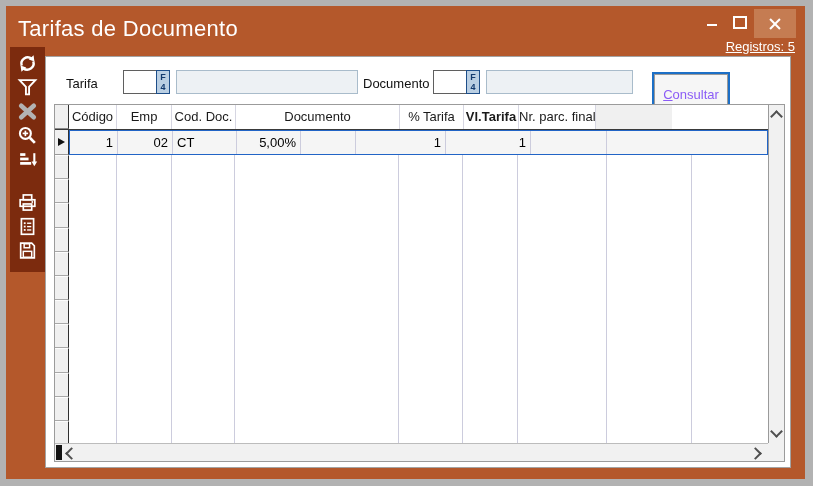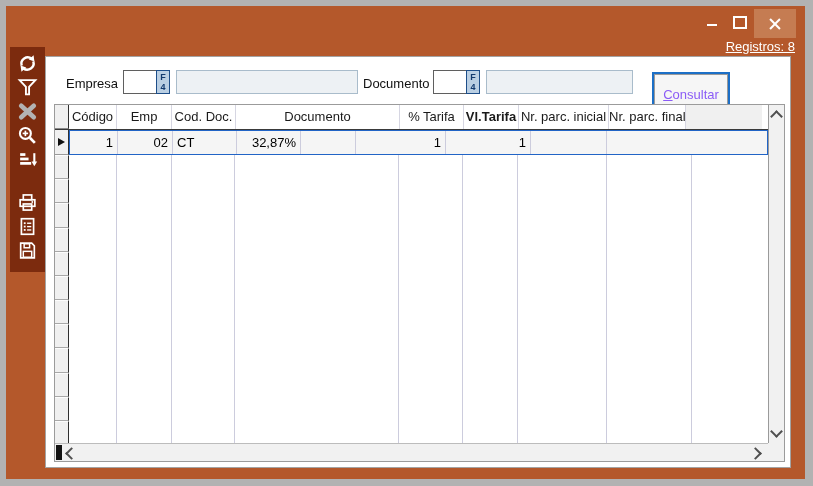--- a/index.html
+++ b/index.html
@@ -76,33 +76,34 @@
   .chev-up{top:7px;left:3px;transform:rotate(-45deg);}
   .chev-down{bottom:7px;left:3px;transform:rotate(135deg);}
   .chev-left{left:12px;top:5px;transform:rotate(-135deg);}
   .chev-right{right:8px;top:5px;transform:rotate(45deg);}
   .hthumb{position:absolute;left:1px;top:1px;bottom:1px;width:6px;background:#141414;}
 </style>
 </head>
 <body>
 
 <div class="window">
+  <div class="titlebar-title">Tarifas de Documento</div>
 
   <div class="win-controls">
     <div class="ctl ctl-min">
         <span class="glyph-min"></span>
       </div>
     <div class="ctl ctl-max">
         <span class="glyph-max"></span>
       </div>
     <div class="ctl ctl-close">
         <span class="glyph-close"></span>
       </div>
   </div>
-  <div class="registros">Registros: 8</div>
+  <div class="registros">Registros: 5</div>
 
   <div class="toolbar">
       <div class="tool-btn">
         <span><svg width="21" height="21" viewBox="0 0 20 20">
             <path d="M4.5,12 A6,6 0 0 1 14,5.5" fill="none" stroke="#fff" stroke-width="2.3"></path>
             <polygon points="15.8,2.2 16.6,8 11.2,6.2" fill="#fff"></polygon>
             <path d="M15.5,8 A6,6 0 0 1 6,14.5" fill="none" stroke="#fff" stroke-width="2.3"></path>
             <polygon points="4.2,17.8 3.4,12 8.8,13.8" fill="#fff"></polygon>
           </svg></span>
       </div>
@@ -158,21 +159,21 @@
       <div class="tool-btn">
         <span><svg width="21" height="21" viewBox="0 0 20 20">
             <path d="M3.5,3 L14,3 L16.5,5.5 L16.5,17 L3.5,17 Z" fill="none" stroke="#fff" stroke-width="1.6"></path>
             <rect x="6.8" y="3.6" width="5.2" height="3.8" fill="none" stroke="#fff" stroke-width="1.4"></rect>
             <rect x="6" y="10.8" width="8" height="5.6" fill="none" stroke="#fff" stroke-width="1.4"></rect>
           </svg></span>
       </div>
     </div>
 
   <div class="panel">
-    <span class="form-label lbl-empresa">Empresa</span>
+    <span class="form-label lbl-empresa">Tarifa</span>
     <input class="inp-code empresa" value="" style="">
     <button class="f4-btn f4-empresa">
       <span>F</span>
       <span>4</span>
     </button>
     <input class="inp-desc desc-empresa" readonly="" value="" style="">
 
     <span class="form-label lbl-documento">Documento</span>
     <input class="inp-code documento" value="" style="">
     <button class="f4-btn f4-documento">
@@ -186,33 +187,32 @@
     <div class="grid">
       <div class="grid-body">
         <div class="grid-header">
             <div class="ind ind-h" style="width: 14px;"></div>
             <div class="hcell" style="width: 48px;">Código</div>
             <div class="hcell" style="width: 55px;">Emp</div>
             <div class="hcell" style="width: 64px;">Cod. Doc.</div>
             <div class="hcell" style="width: 164px;">Documento</div>
             <div class="hcell" style="width: 64px;">% Tarifa</div>
             <div class="hcell" style="width: 55px; font-weight: bold;">Vl.Tarifa</div>
-            <div class="hcell" style="width: 90px;">Nr. parc. inicial</div>
             <div class="hcell" style="width: 77px;">Nr. parc. final</div>
             <div class="hcell blank" style="width: 76px;"></div>
           </div>
         <div class="data-row">
             <div class="row-ind ind" style="width: 14px;">
               <span class="tri"></span>
             </div>
             <div class="row-sel">
               <div class="dcell" style="width: 48px; text-align: right;">1</div>
               <div class="dcell" style="width: 55px; text-align: right;">02</div>
               <div class="dcell" style="width: 64px; text-align: left;">CT</div>
-              <div class="dcell" style="width: 64px; text-align: right;">32,87%</div>
+              <div class="dcell" style="width: 64px; text-align: right;">5,00%</div>
               <div class="dcell" style="width: 55px; text-align: right;"></div>
               <div class="dcell" style="width: 90px; text-align: right;">1</div>
               <div class="dcell" style="width: 85px; text-align: right;">1</div>
               <div class="dcell" style="width: 76px; text-align: left;"></div>
             </div>
           </div>
         <div class="empty-area">
             <div class="ind-stack">
               <div class="ind-cell"></div>
               <div class="ind-cell"></div>

